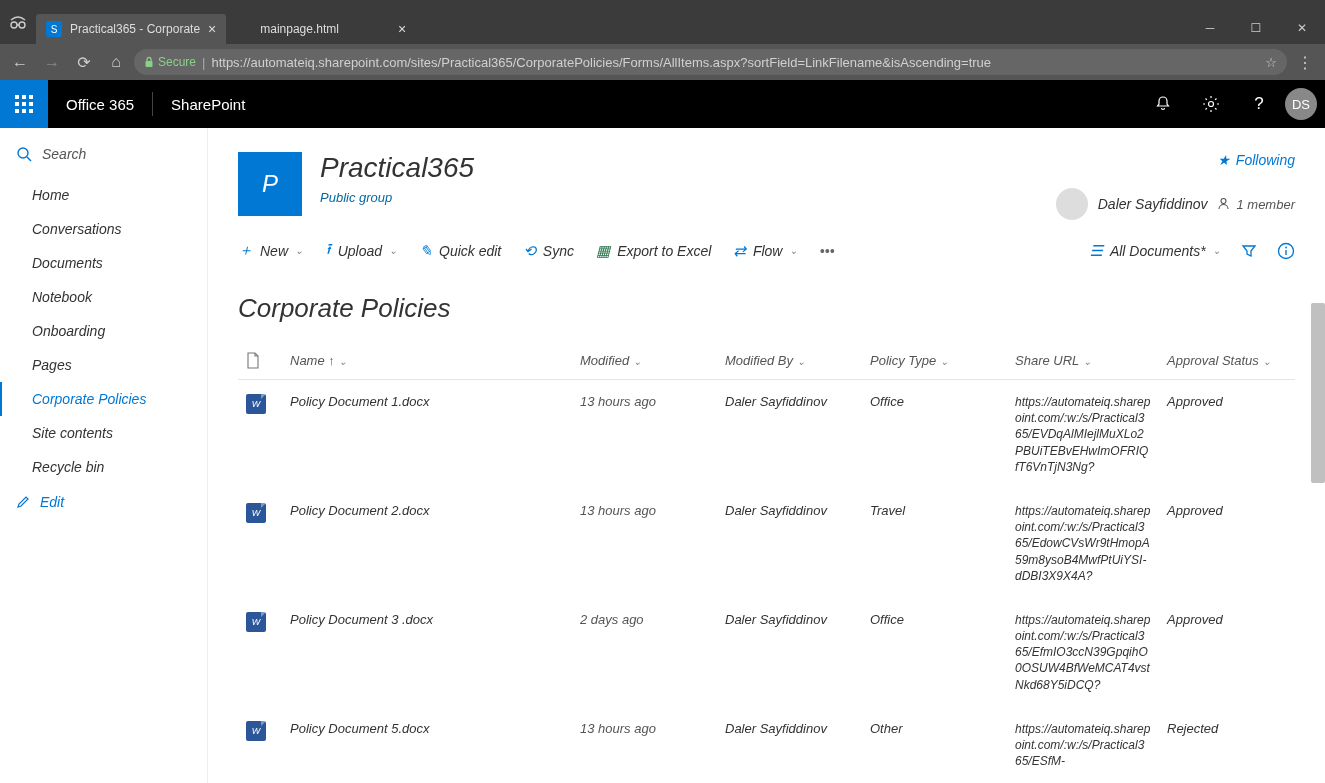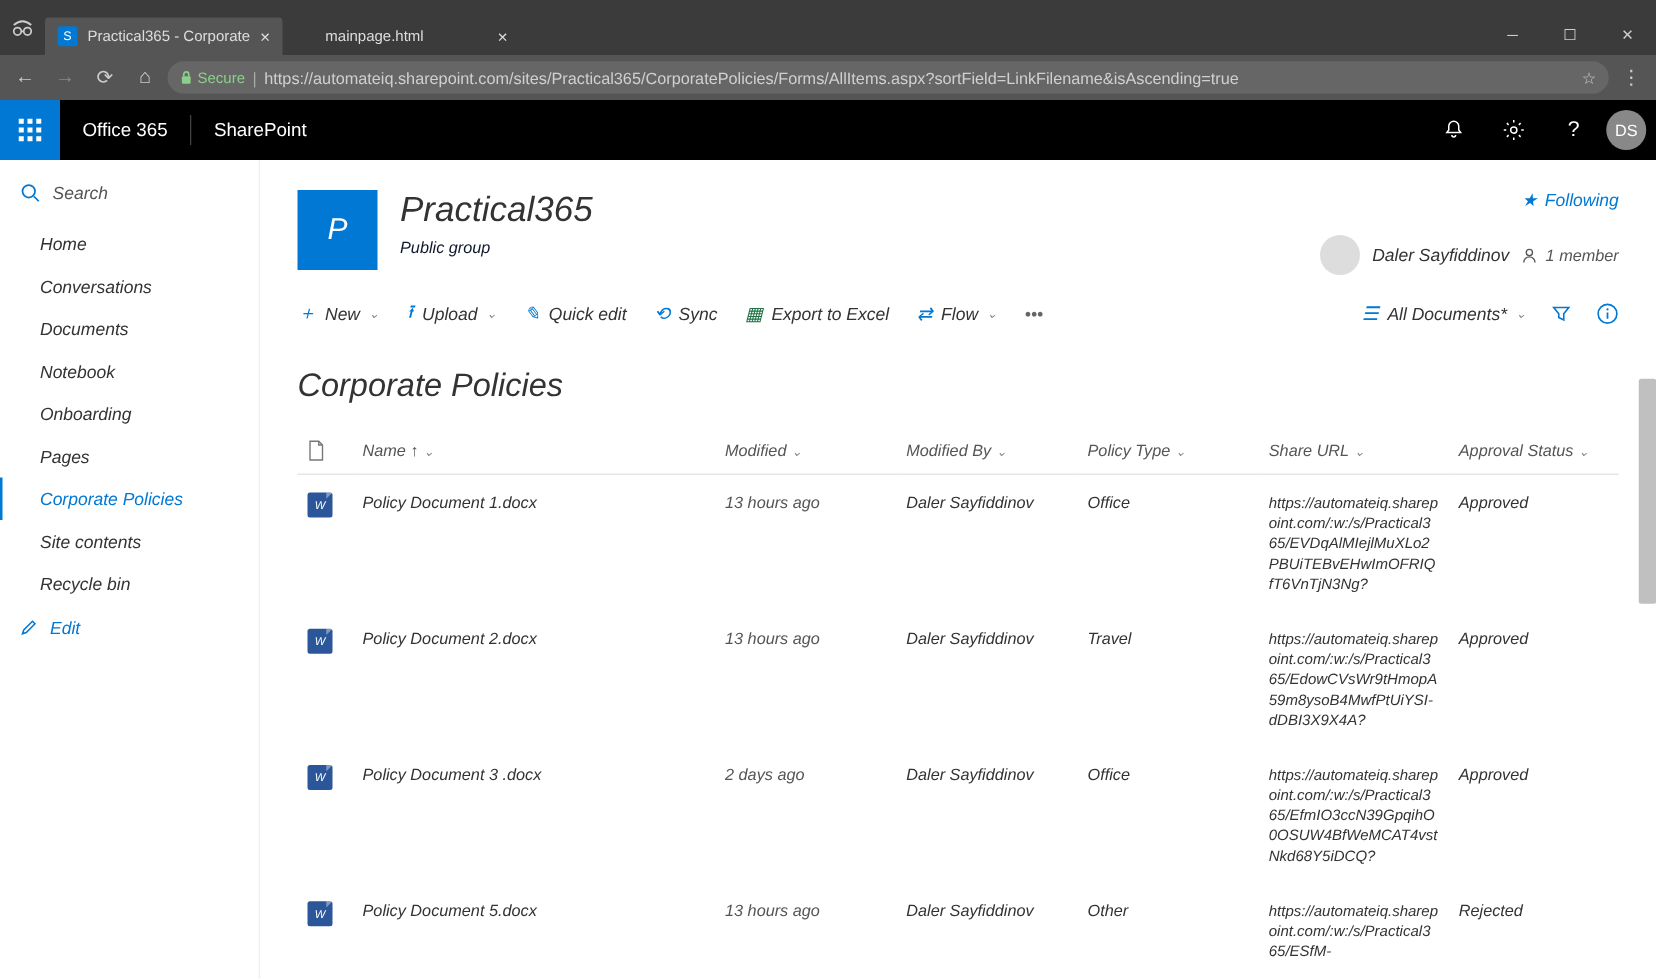--- a/index.html
+++ b/index.html
@@ -46,26 +46,26 @@
 .edit-link { display:flex; align-items:center; gap:10px; padding:10px 16px; color:#0078d4; font-size:14px; }
 
 .content { flex:1; position:relative; overflow:hidden; }
 .content-inner { padding: 24px 30px 0 30px; position:relative; height:100%; overflow-y:auto; }
 .scrollbar-fake { position:absolute; right:0; top:175px; width:14px; height:180px; background:#c0c0c0; border-radius:2px; }
 
 .header-row { display:flex; align-items:flex-start; }
 .site-logo { width:64px; height:64px; background:#0078d4; color:#fff; display:flex; align-items:center; justify-content:center; font-size:24px; font-weight:300; }
 .site-info { margin-left:18px; }
 .site-title { font-size:28px; font-weight:300; color:#333; }
-.site-sub { font-size:13px; color:#0f172a; margin-top:6px; }
+.site-sub { font-size:13px; color:#0369a1; margin-top:6px; }
 .header-right { margin-left:auto; text-align:right; }
 .following { color:#0078d4; font-size:14px; display:flex; align-items:center; gap:6px; justify-content:flex-end; }
 .owner-row { display:flex; align-items:center; gap:10px; margin-top:20px; font-size:14px; color:#333; }
 .owner-avatar { width:32px; height:32px; border-radius:50%; background:#ddd; }
-.members { display:flex; align-items:center; gap:6px; color:#555; font-size:13px; }
+.members { display:flex; gap:6px; color:#555; font-size:13px; }
 
 .cmdbar { display:flex; align-items:center; gap:22px; padding:18px 0; border-bottom:none; color:#333; font-size:14px; }
 .cmd { display:flex; align-items:center; gap:7px; cursor:pointer; color:#333; }
 .cmd .ico { color:#0078d4; font-size:15px; }
 .cmdbar-right { margin-left:auto; display:flex; align-items:center; gap:20px; }
 
 .list-title { font-size:26px; font-weight:300; color:#333; margin:12px 0 18px 0; }
 
 table.doclist { width:100%; border-collapse:collapse; font-size:13px; }
 table.doclist th { text-align:left; font-weight:400; color:#555; padding:10px 8px; border-bottom:1px solid #e5e5e5; }

